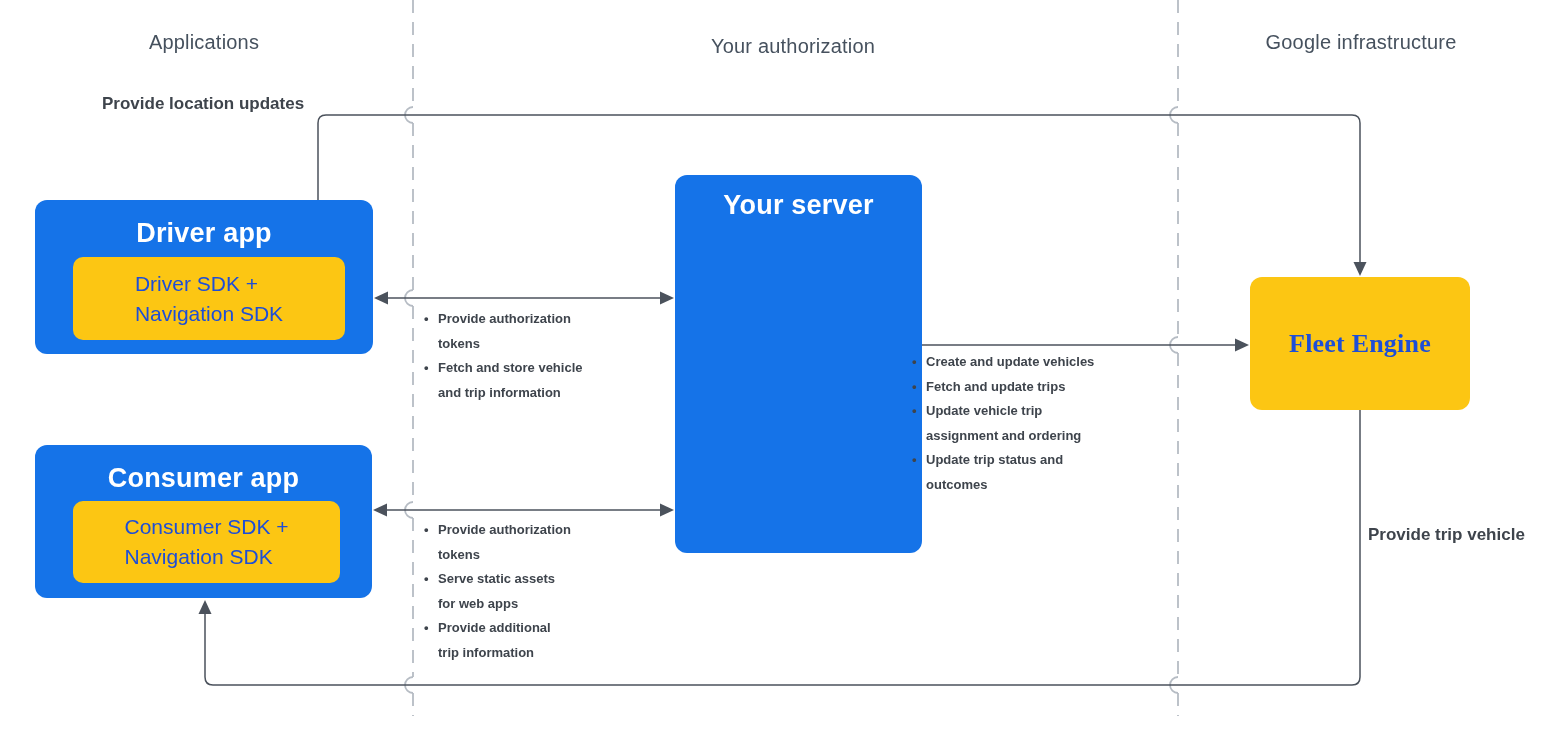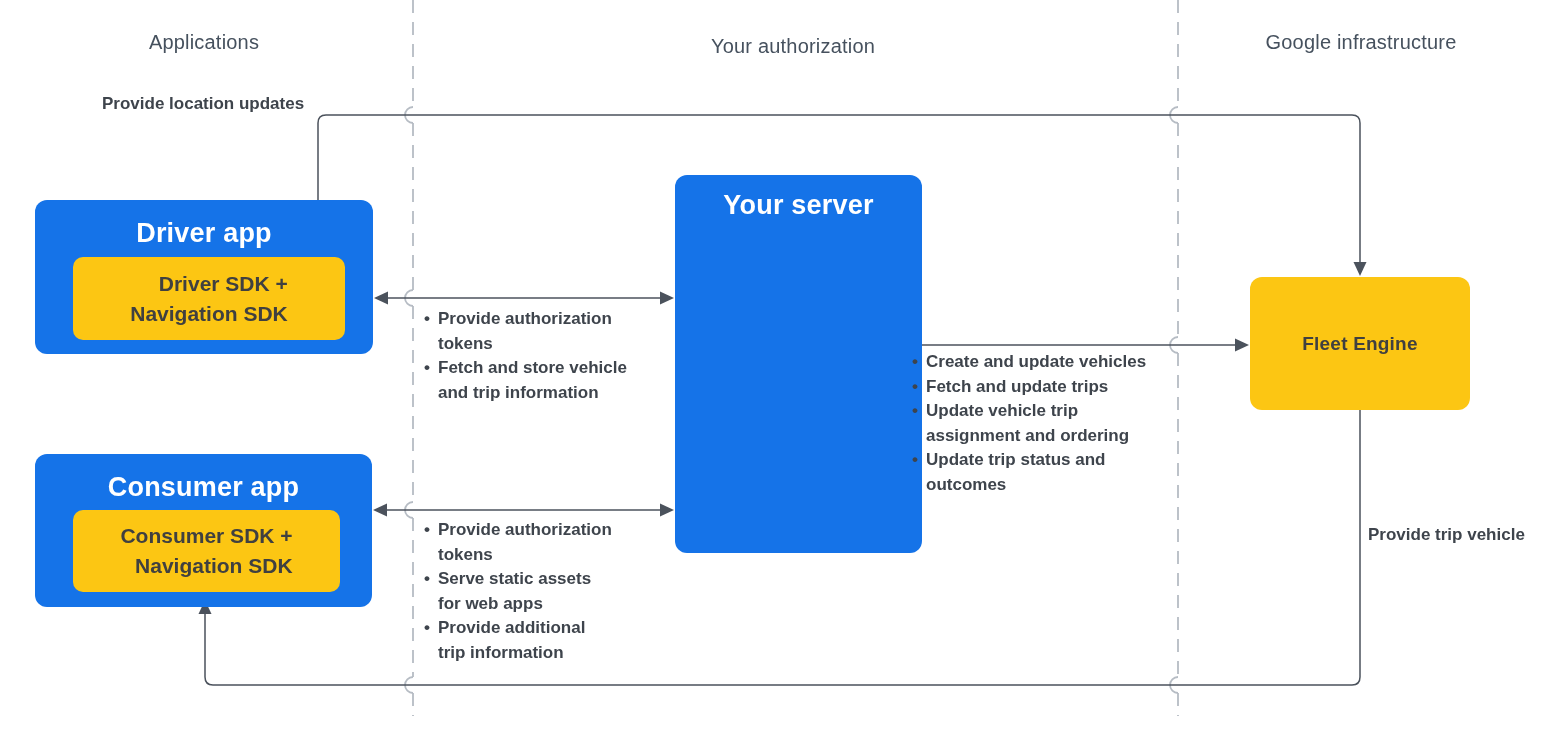--- a/index.html
+++ b/index.html
@@ -25,35 +25,35 @@
   }
   .box-title{
     text-align:center; color:var(--white); font-weight:bold; font-size:27px;
     padding-top:18px; letter-spacing:.2px;
   }
   .box-yellow{
     position:absolute; background:var(--yellow); border-radius:10px;
     display:flex; align-items:center; justify-content:center;
   }
   .sdk-text{
-    text-align:right; font-weight:bold; font-size:21px; color:#404040;
+    text-align:left; font-weight:normal; font-size:21px; color:#1d4ed8;
     line-height:30px; white-space:pre-line;
   }
   .fleet-box{
     position:absolute; background:var(--yellow); border-radius:12px;
     display:flex; align-items:center; justify-content:center;
   }
   .fleet-text{
-    font-weight:bold; font-size:19px; color:#404040; letter-spacing:.2px;
+    font-weight:bold; font-size:26px; color:#1d4ed8; letter-spacing:.2px;font-family:Liberation Serif, serif;
   }
   ul.bullets{
     position:absolute; list-style:none;
   }
   ul.bullets li{
-    position:relative; padding-left:15px; font-size:17px; font-weight:bold;
+    position:relative; padding-left:15px; font-size:13px; font-weight:bold;
     color:var(--ink); line-height:24.5px; white-space:pre-line;
   }
   ul.bullets li::before{
     content:"\2022"; position:absolute; left:1px; top:0;
   }
   svg.connectors{position:absolute; left:0; top:0; pointer-events:none;}
   .ln{stroke:var(--line); stroke-width:1.5; fill:none;}
   .ah{fill:var(--line); stroke:none;}
   .dash{stroke:var(--dashed); stroke-width:1.8; fill:none; stroke-dasharray:13 9;}
   .hop{stroke:var(--dashed); stroke-width:1.8; fill:none;}
@@ -113,21 +113,21 @@
   </svg>
 
   <div class="box-blue" style="left:35px; top:200px; width:338px; height:154px;">
     <div class="box-title">Driver app</div>
     <div class="box-yellow" style="left:38px; top:57px; width:272px; height:83px;">
       <div class="sdk-text">Driver SDK +
 Navigation SDK</div>
     </div>
   </div>
 
-  <div class="box-blue" style="left:35px; top:445px; width:337px; height:153px;margin-top:9px;">
+  <div class="box-blue" style="left:35px; top:445px; width:337px; height:153px;">
     <div class="box-title">Consumer app</div>
     <div class="box-yellow" style="left:38px; top:56px; width:267px; height:82px;">
       <div class="sdk-text">Consumer SDK +
 Navigation SDK</div>
     </div>
   </div>
 
   <div class="box-blue" style="left:675px; top:175px; width:247px; height:378px;">
     <div class="box-title" style="padding-top:15px;">Your server</div>
   </div>

